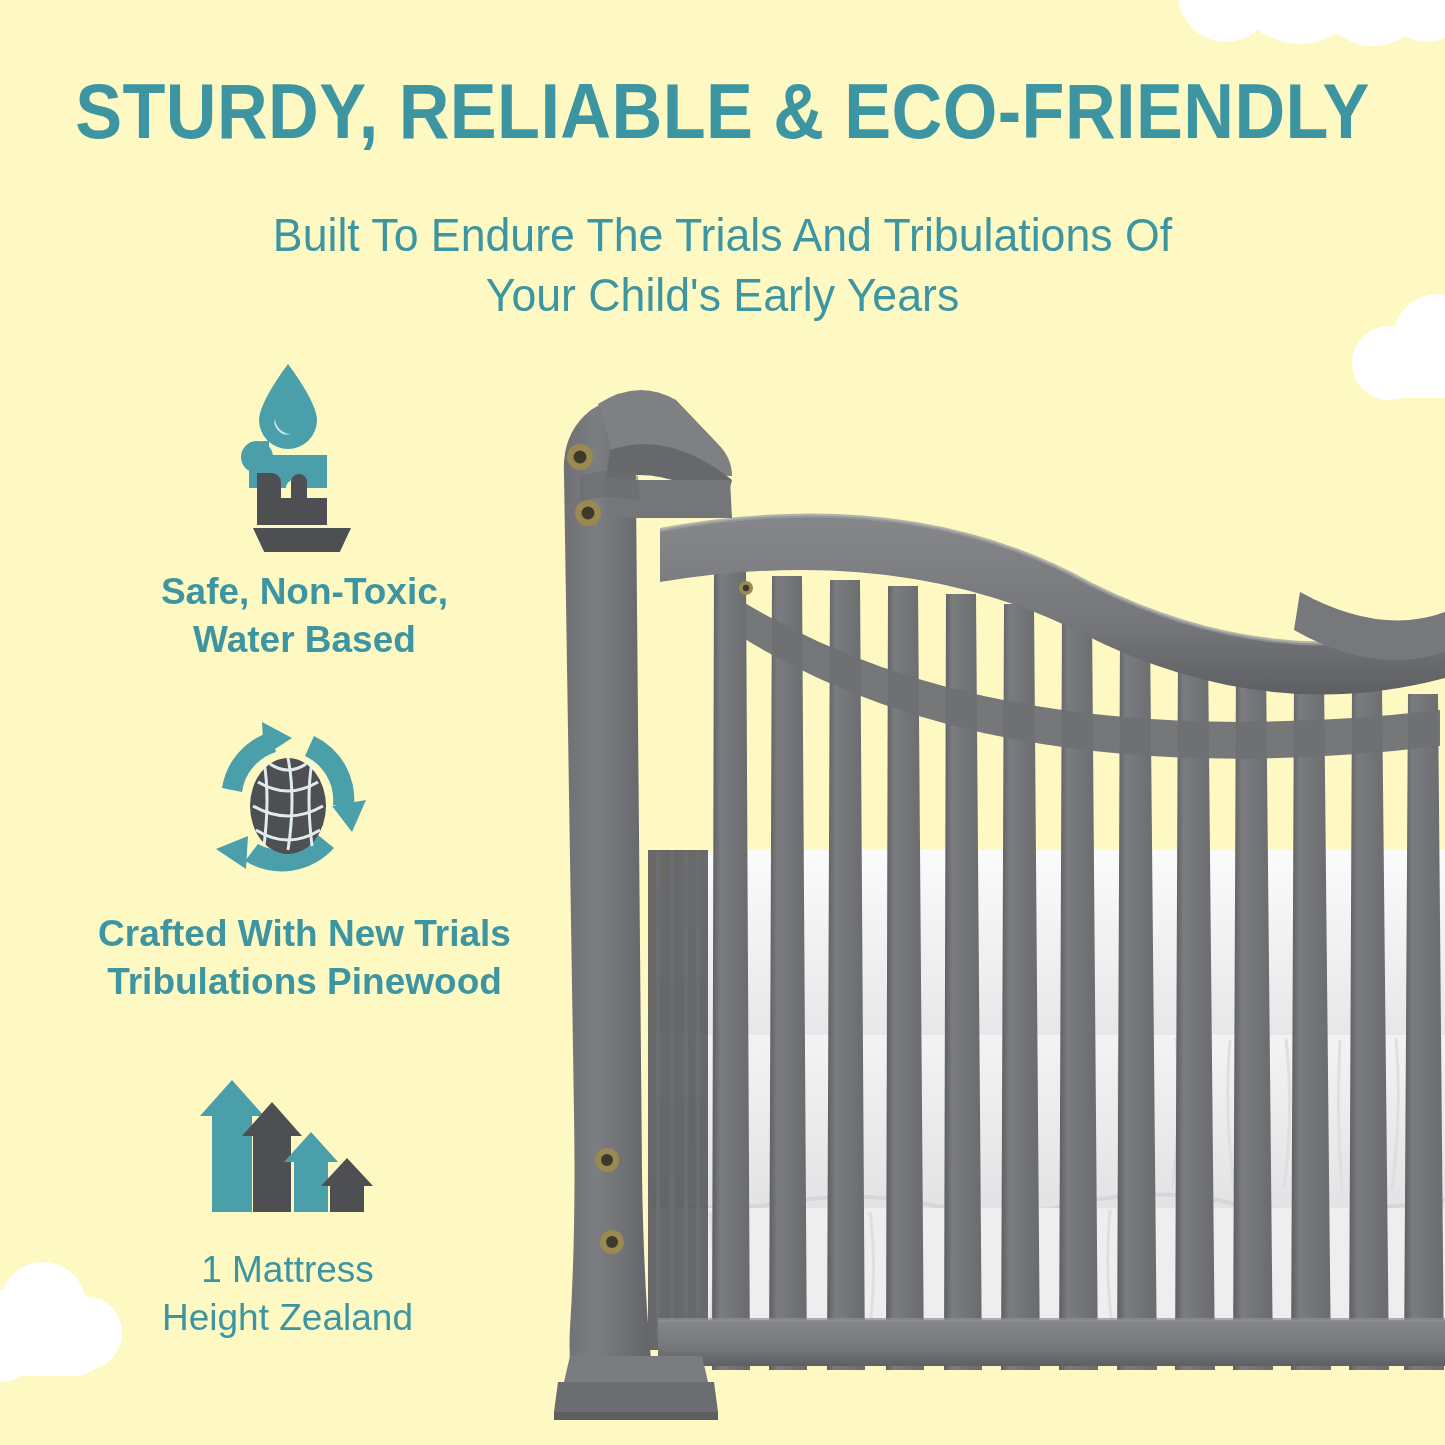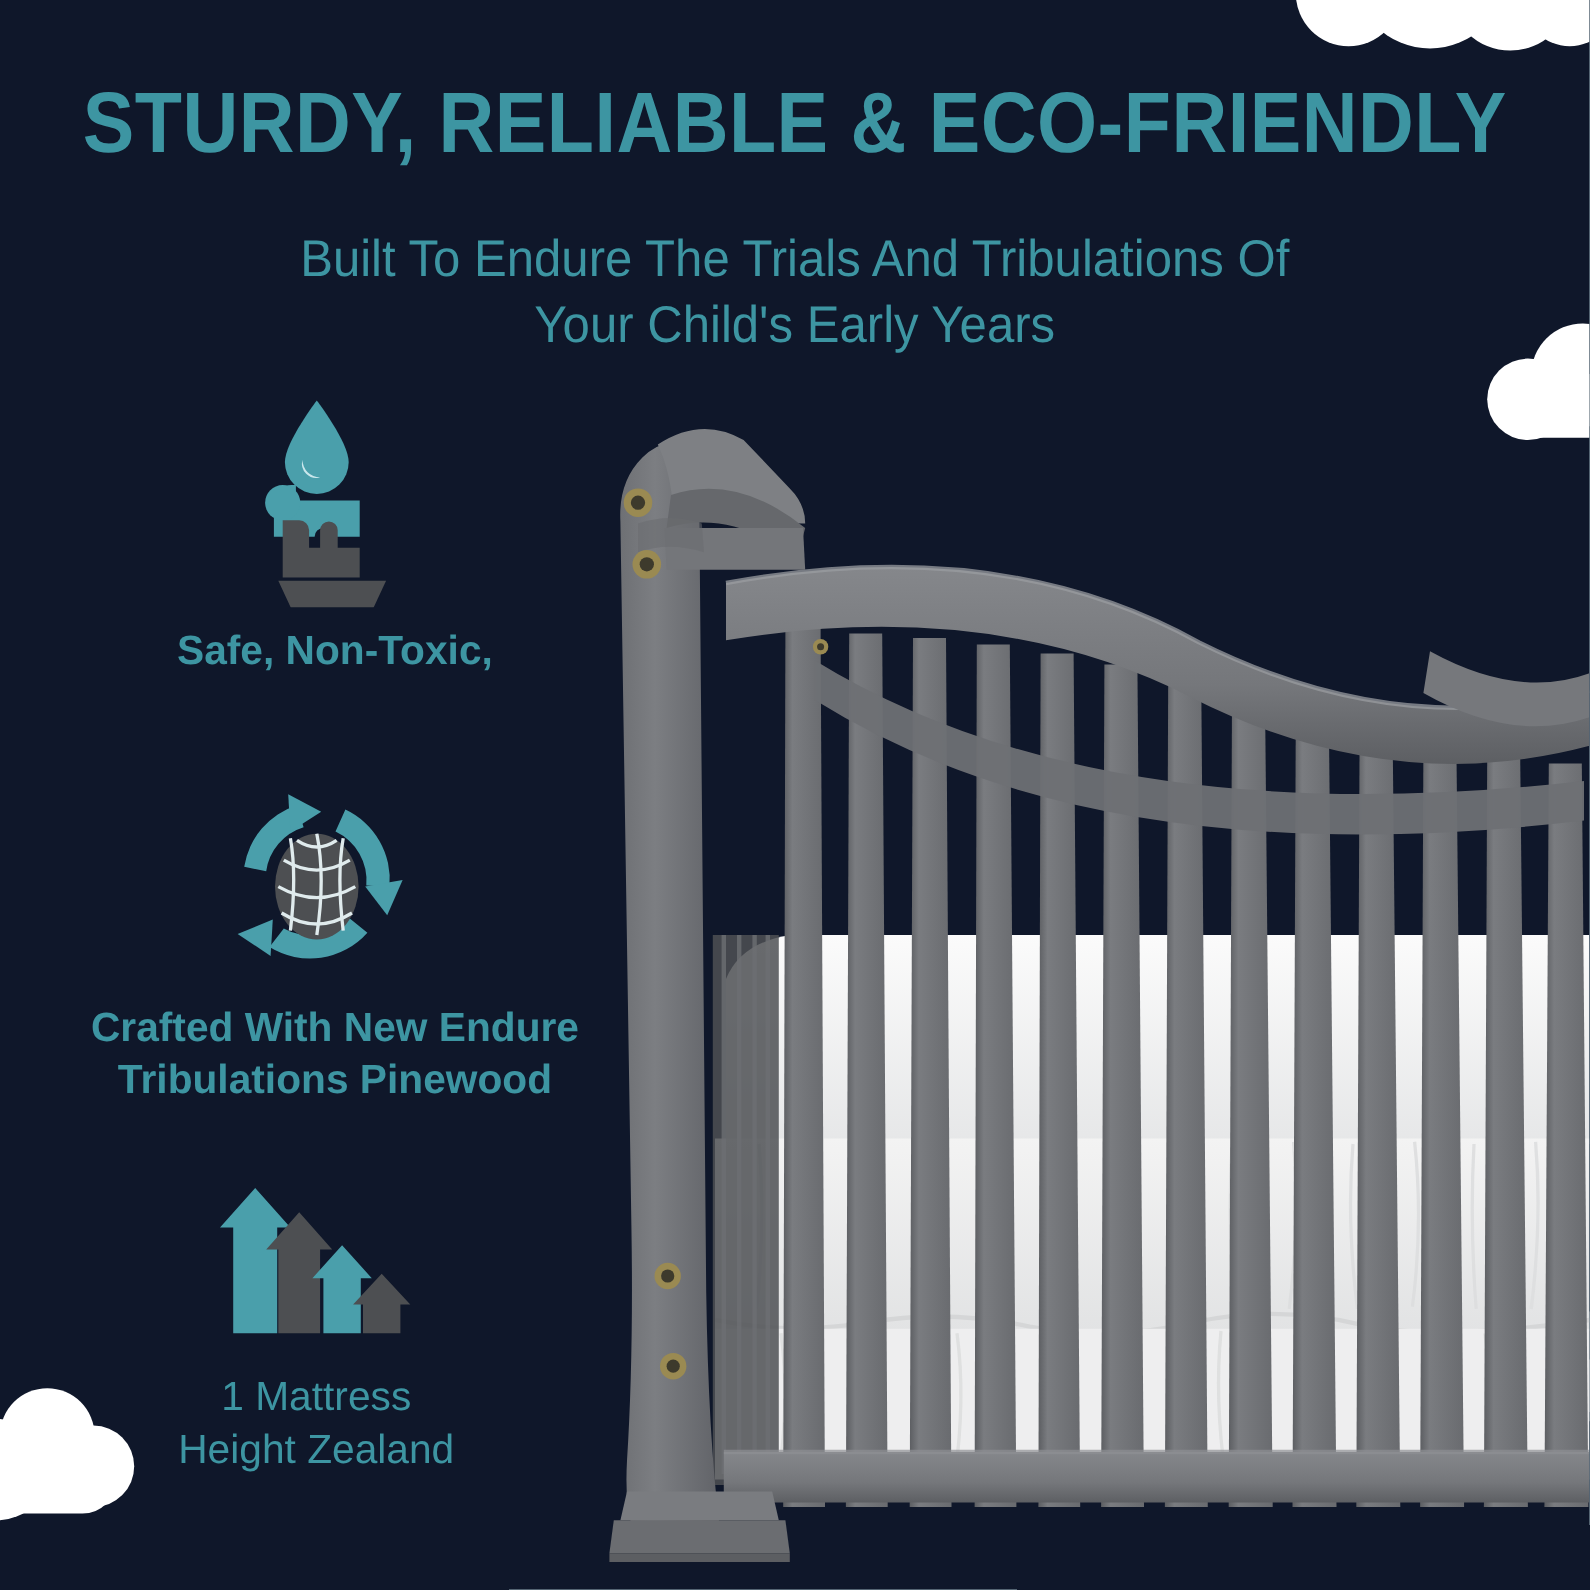--- a/index.html
+++ b/index.html
@@ -2,21 +2,21 @@
 <html><head>
 <meta charset="utf-8">
 <style>
   html,body{margin:0;padding:0;}
   body{
     width:1445px;height:1445px;
     background:#c9e7ec;
     font-family:"Liberation Sans", sans-serif;
     overflow:hidden;
   }
-  #stage{position:relative;width:1445px;height:1445px;overflow:hidden;background:#0f172a;}
+  #stage{position:relative;width:1445px;height:1445px;overflow:hidden;background:#fef9c3;}
 
   
   .cloud{position:absolute;background:#ffffff;border-radius:50%;}
   .cloud-group{position:absolute;}
 
   
   #headline{
     position:absolute;top:66px;left:0;width:1445px;text-align:center;
     font-family:"Liberation Sans", sans-serif;
     font-weight:bold;
@@ -102,20 +102,21 @@
 
         <path d="M44 121 h15 a9 9 0 0 1 9 9 v16 h10 v-16 a8 8 0 0 1 16 0 v16 h20 v27 H44 Z" fill="#4d4f52"></path>
 
         <path d="M40 176 h98 l-14 30 H54 Z" fill="#4d4f52"></path>
 
         <path d="M70 202 h38 v56 a19 19 0 0 1 -38 0 Z" fill="#4d4f52"></path>
         <rect x="83" y="222" width="13" height="13" fill="#c9e7ec"></rect>
       </svg>
       <div class="label semi">
         <span class="l">Safe, Non-Toxic,</span>
+        <span class="l">Water Based</span>
       </div>
     </div>
 
     <div class="feature" style="height:320px;margin-top:42px;">
       <svg class="icon" width="180" height="180" viewBox="0 0 180 180">
         <g fill="#4a9fab">
 
           <path d="M24 74 A70 70 0 0 1 72 18 l6 20 A49 49 0 0 0 44 78 Z"></path>
           <path d="M64 8 l30 16 -28 18 Z"></path>
 
@@ -133,21 +134,21 @@
             <path d="M55 92 q35 20 70 0"></path>
             <path d="M58 116 q32 20 64 0"></path>
             <path d="M72 50 q18 12 36 0"></path>
             <path d="M66 48 q6 34 0 84"></path>
             <path d="M90 44 q8 40 0 92"></path>
             <path d="M114 48 q-6 34 0 84"></path>
           </g>
         </g>
       </svg>
       <div class="label semi">
-        <span class="l">Crafted With New Endure</span>
+        <span class="l">Crafted With New Trials</span>
         <span class="l">Tribulations Pinewood</span>
       </div>
     </div>
 
     <div class="feature" style="height:300px;margin-top:36px;">
       <svg class="icon" width="180" height="160" viewBox="0 0 180 160">
 
         <path d="M34 10 L66 46 H54 V142 H14 V46 H2 Z" fill="#4a9fab"></path>
 
         <path d="M74 32 L104 66 H93 V142 H55 V66 H44 Z" fill="#4d4f52"></path>

